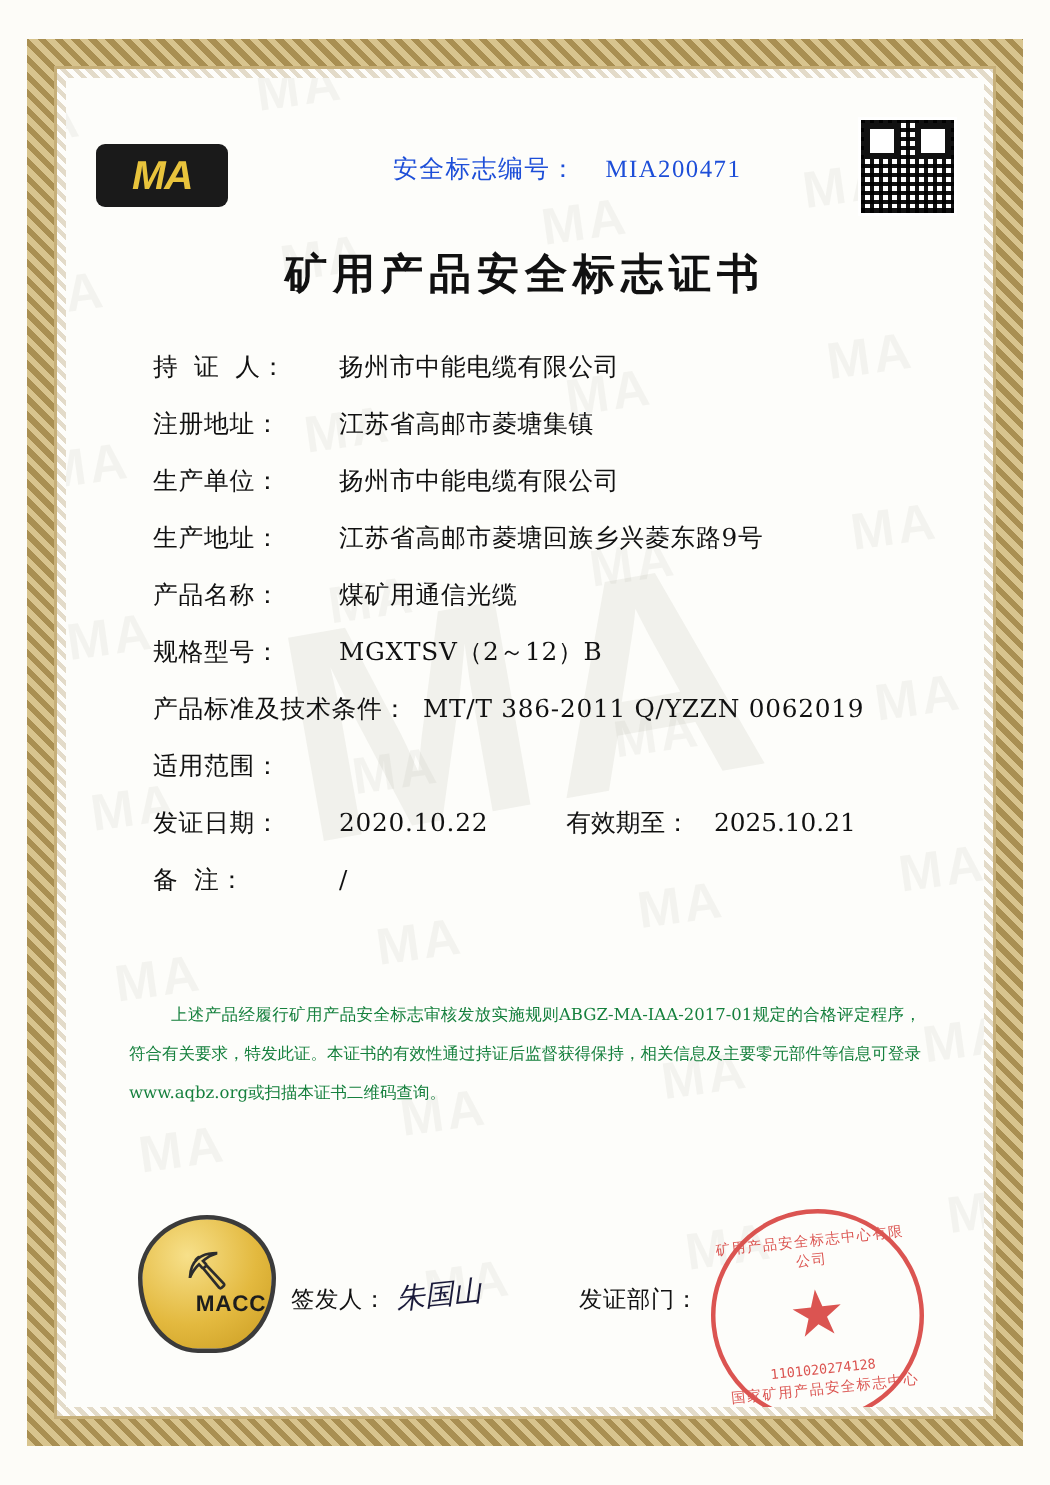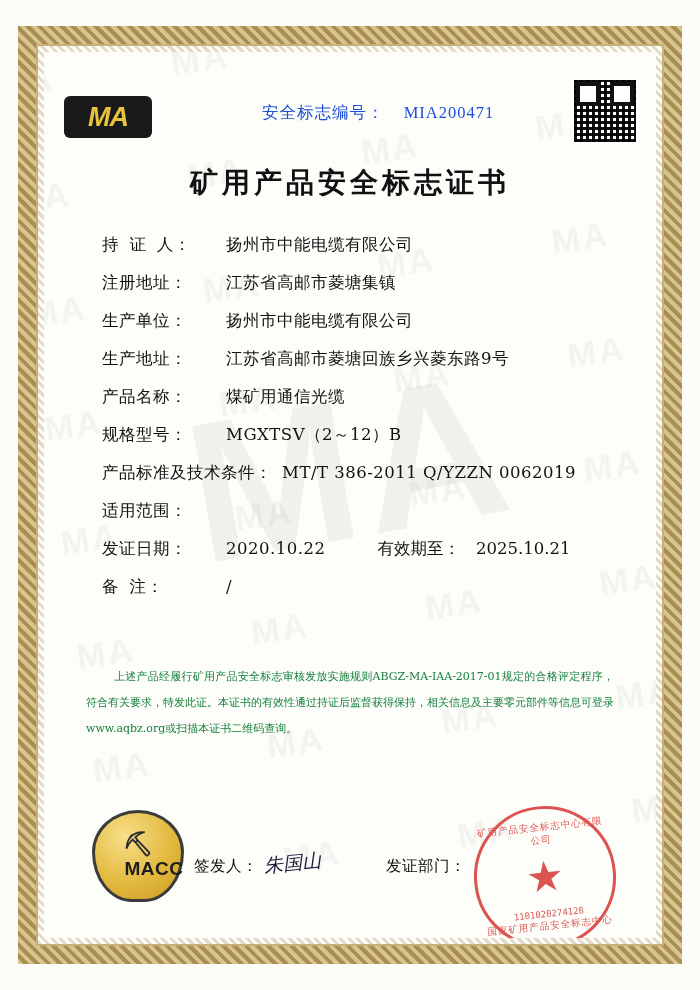--- a/index.html
+++ b/index.html
@@ -248,21 +248,21 @@
   }
   .macc-shield .glyph {
     font-size: 24px;
     color: #2c2c2c;
     font-weight: bold;
     line-height: 1;
     margin-bottom: 2px;
     font-family: "DejaVu Sans", sans-serif;
   }
   .macc-shield .macc-text {
-    font-size: 19px;
+    font-size: 15px;
     font-weight: bold;
     color: #1d1d1d;
     font-family: "Liberation Sans", sans-serif;
     letter-spacing: 0.5px;
     padding-left: 32px;
   }
 
   .sign-row {
     position: absolute;
     left: 150px; top: 60px;

